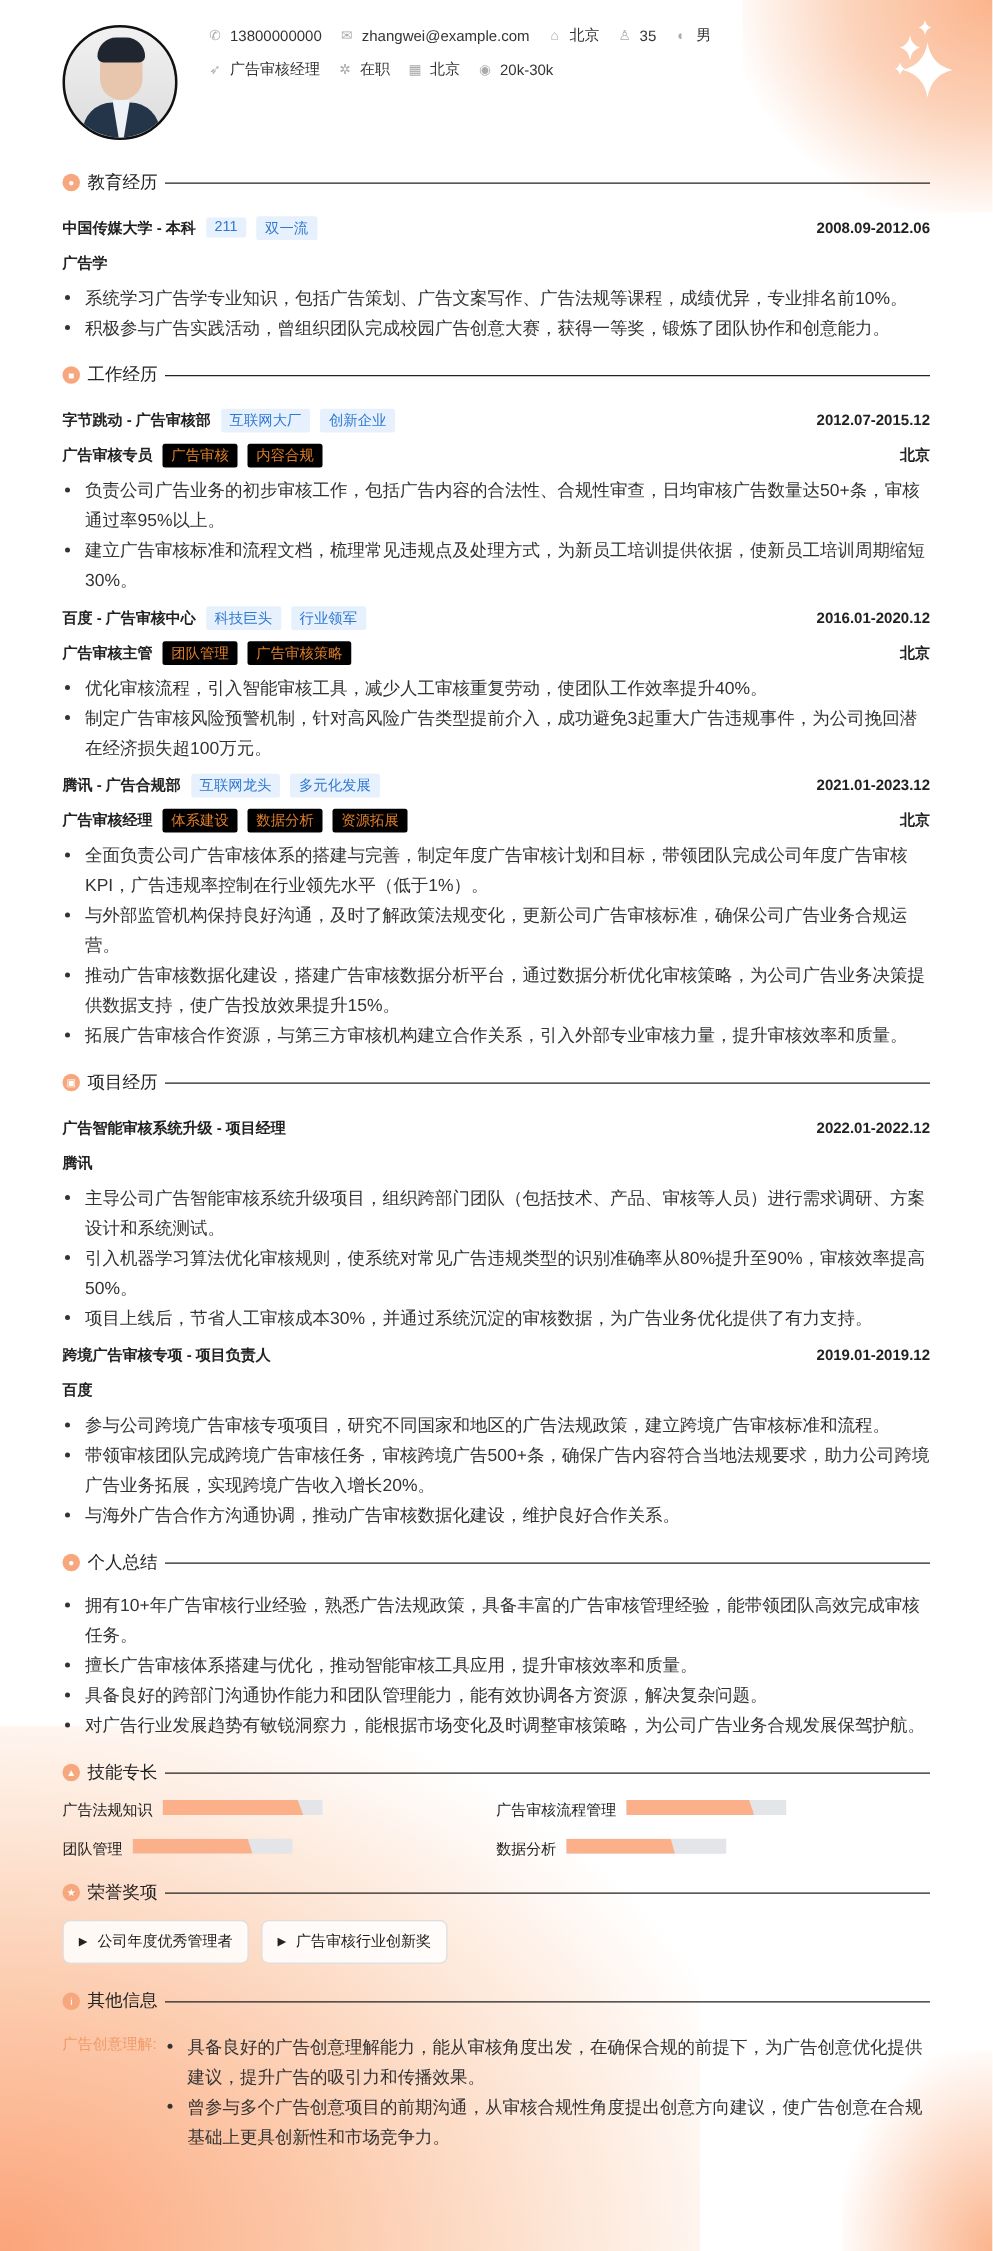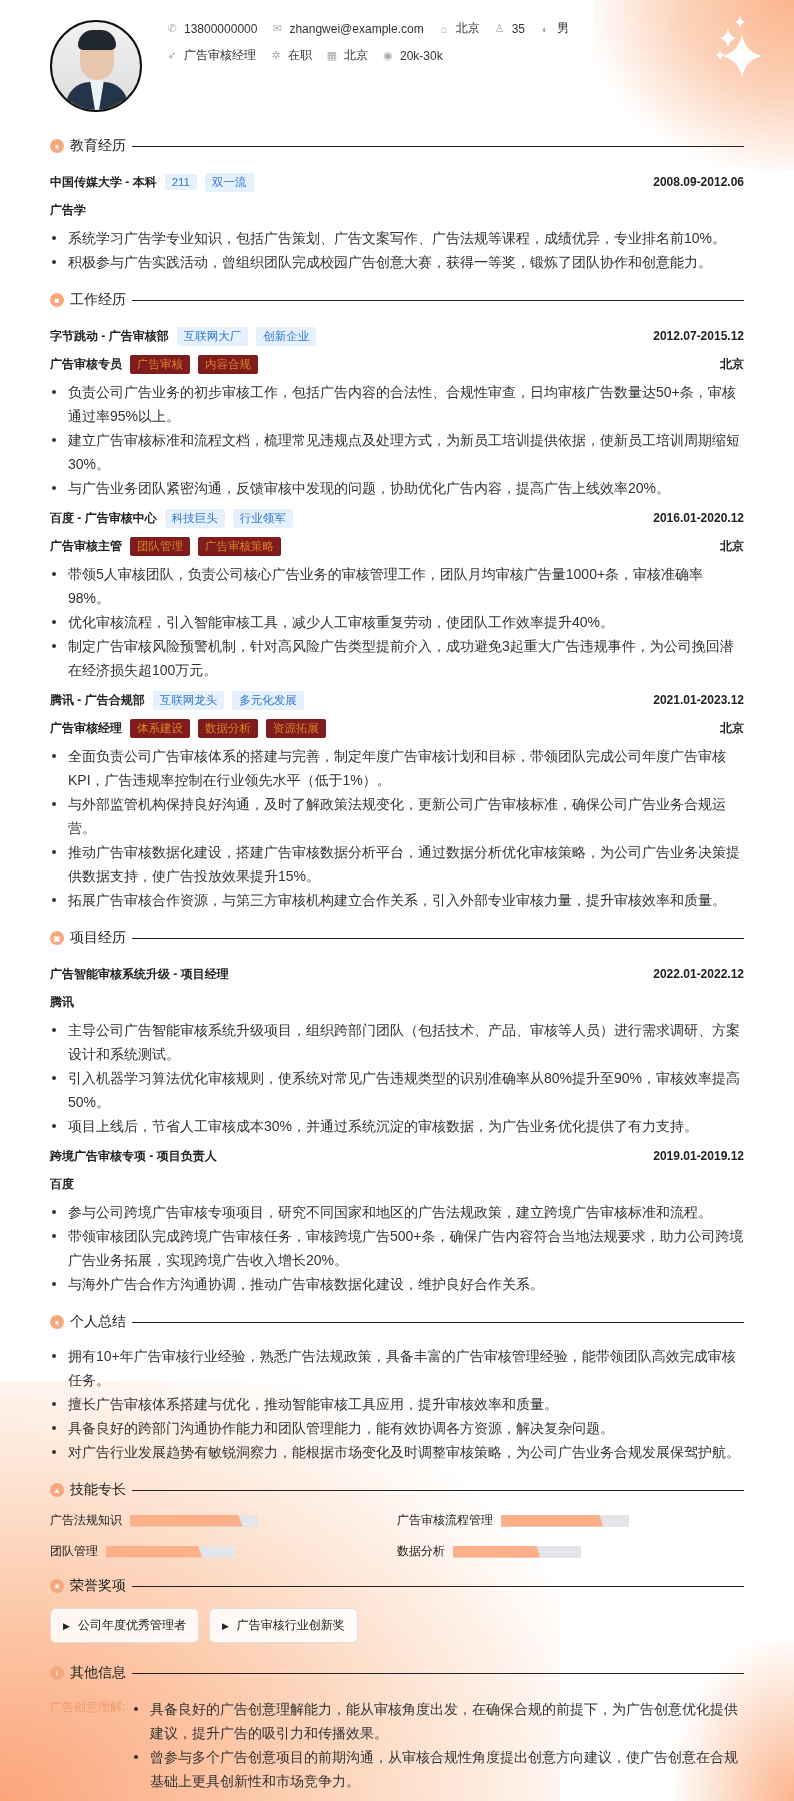--- a/index.html
+++ b/index.html
@@ -53,29 +53,29 @@
     display: flex; align-items: center; justify-content: center; color: #fff; font-size: 8px; flex: none;
   }
   .sec-label { font-size: 14px; font-weight: normal; margin-right: 6px; white-space: nowrap; }
   .sec-line { flex: 1; height: 1px; background: #222; }
 
   .row { display: flex; justify-content: space-between; align-items: center; height: 28px; }
   .row-left { display: flex; align-items: center; }
   .strong { font-weight: bold; font-size: 12px; }
   .tag { font-size: 11.5px; padding: 2px 7px; margin-left: 8px; border-radius: 2px; text-align: right; }
   .tag.blue { background: #e6f1fd; color: #2f78d1; }
-  .tag.orange { background: #7f1d1d; color: #e07e2a; }
+  .tag.orange { background: #000000; color: #e07e2a; }
   .date { font-weight: bold; font-size: 12px; }
 
   ul.bullets { list-style: none; margin: 2px 0 4px 0; }
   ul.bullets li { position: relative; padding-left: 18px; line-height: 24px; font-size: 14px; color: #333; }
   ul.bullets li::before { content: ""; position: absolute; left: 2px; top: 10px; width: 4px; height: 4px; border-radius: 50%; background: #333; }
 
   .skills { display: grid; grid-template-columns: 1fr 1fr; row-gap: 14px; margin: 6px 0 14px; }
-  .skill { display: flex; align-items: center; }
+  .skill { display: flex; align-items: flex-start; }
   .skill-label { font-size: 12px; margin-right: 8px; }
   .skill-bar { width: 128px; height: 12px; background: #e3e5e8; position: relative; }
   .skill-fill { position: absolute; left: 0; top: 0; bottom: 0; background: #fbb089; clip-path: polygon(0 0, 96% 0, 100% 100%, 0 100%); }
 
   .awards { display: flex; margin: 4px 0 18px; }
   .award { border: 1px solid #ddd; border-radius: 6px; padding: 8px 12px; margin-right: 10px; font-size: 12px; background: rgba(255,255,255,0.85); display: flex; align-items: center; }
   .award .tri { font-size: 9px; margin-right: 8px; }
 
   .other { display: flex; }
   .other-label { color: #f09b6c; font-size: 12px; width: 82px; line-height: 24px; flex: none; }
@@ -190,21 +190,20 @@
           <div class="row-left">
         <span class="strong">广告审核专员</span>
         <span class="tag orange">广告审核</span>
         <span class="tag orange">内容合规</span>
       </div>
           <span class="date">北京</span>
         </div>
       <ul class="bullets">
         <li>负责公司广告业务的初步审核工作，包括广告内容的合法性、合规性审查，日均审核广告数量达50+条，审核通过率95%以上。</li>
         <li>建立广告审核标准和流程文档，梳理常见违规点及处理方式，为新员工培训提供依据，使新员工培训周期缩短30%。</li>
-        <li>与广告业务团队紧密沟通，反馈审核中发现的问题，协助优化广告内容，提高广告上线效率20%。</li>
       </ul>
     </div>
 
     <div>
       <div class="row">
           <div class="row-left">
         <span class="strong">百度 - 广告审核中心</span>
         <span class="tag blue">科技巨头</span>
         <span class="tag blue">行业领军</span>
       </div>
@@ -212,21 +211,20 @@
         </div>
       <div class="row">
           <div class="row-left">
         <span class="strong">广告审核主管</span>
         <span class="tag orange">团队管理</span>
         <span class="tag orange">广告审核策略</span>
       </div>
           <span class="date">北京</span>
         </div>
       <ul class="bullets">
-        <li>带领5人审核团队，负责公司核心广告业务的审核管理工作，团队月均审核广告量1000+条，审核准确率98%。</li>
         <li>优化审核流程，引入智能审核工具，减少人工审核重复劳动，使团队工作效率提升40%。</li>
         <li>制定广告审核风险预警机制，针对高风险广告类型提前介入，成功避免3起重大广告违规事件，为公司挽回潜在经济损失超100万元。</li>
       </ul>
     </div>
 
     <div>
       <div class="row">
           <div class="row-left">
         <span class="strong">腾讯 - 广告合规部</span>
         <span class="tag blue">互联网龙头</span>

